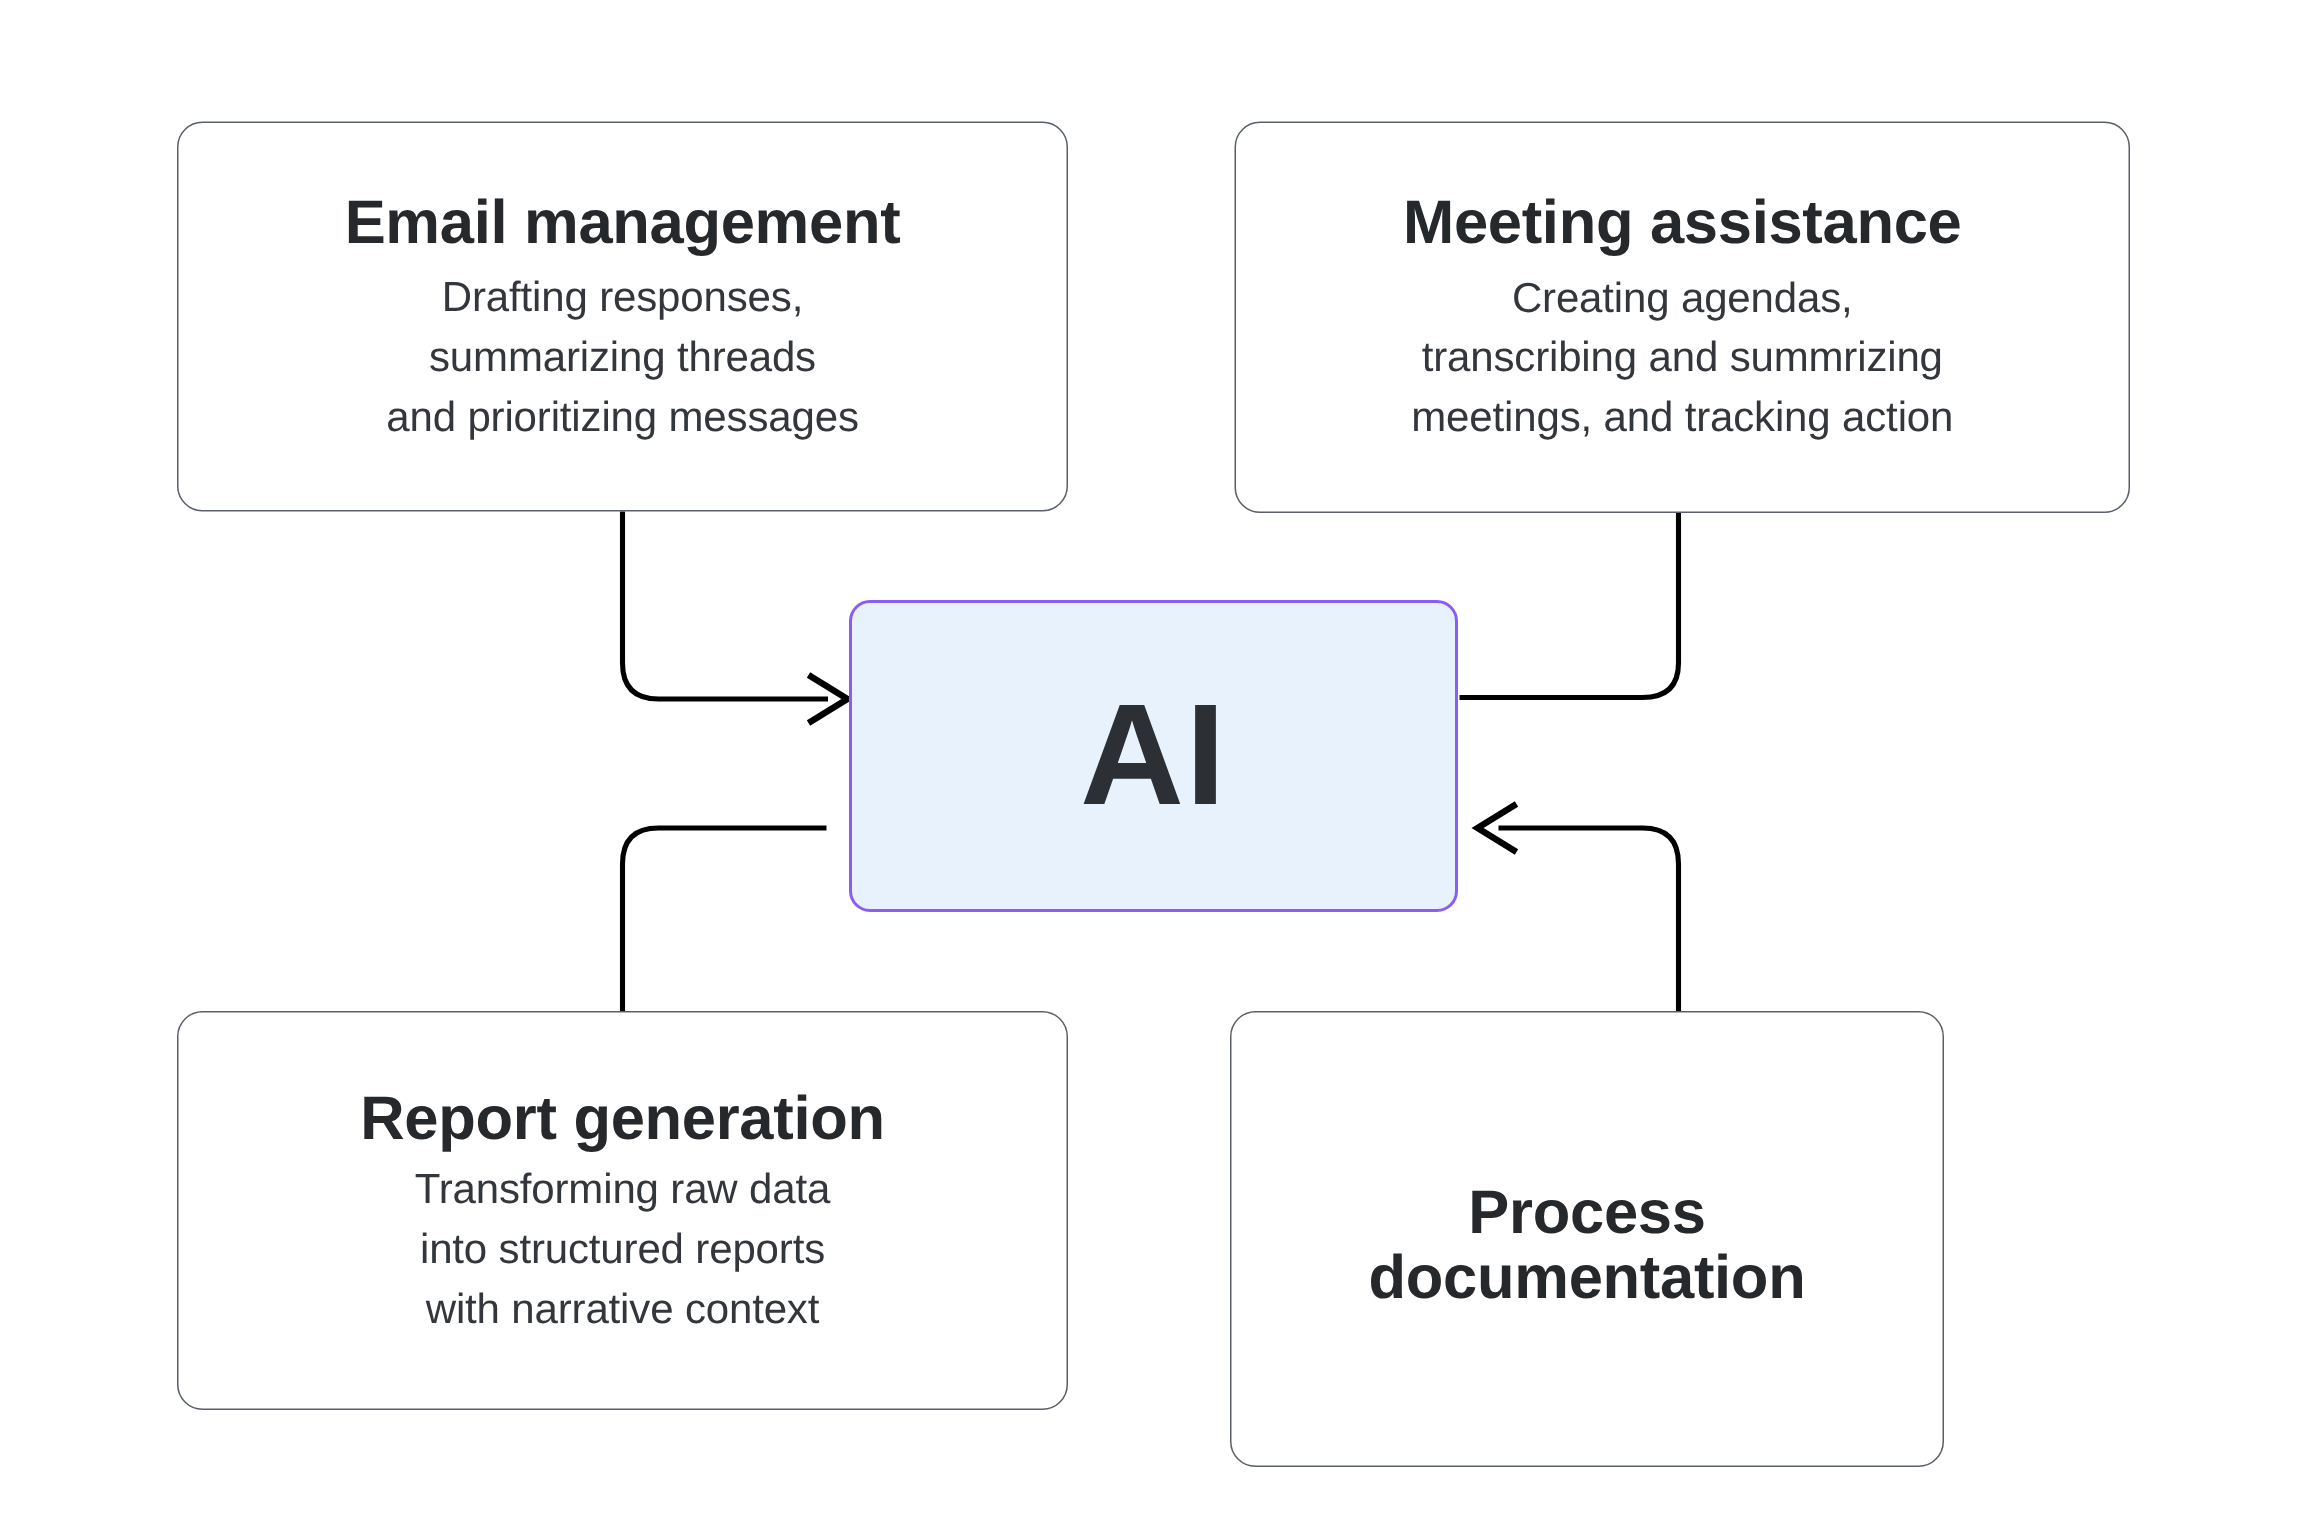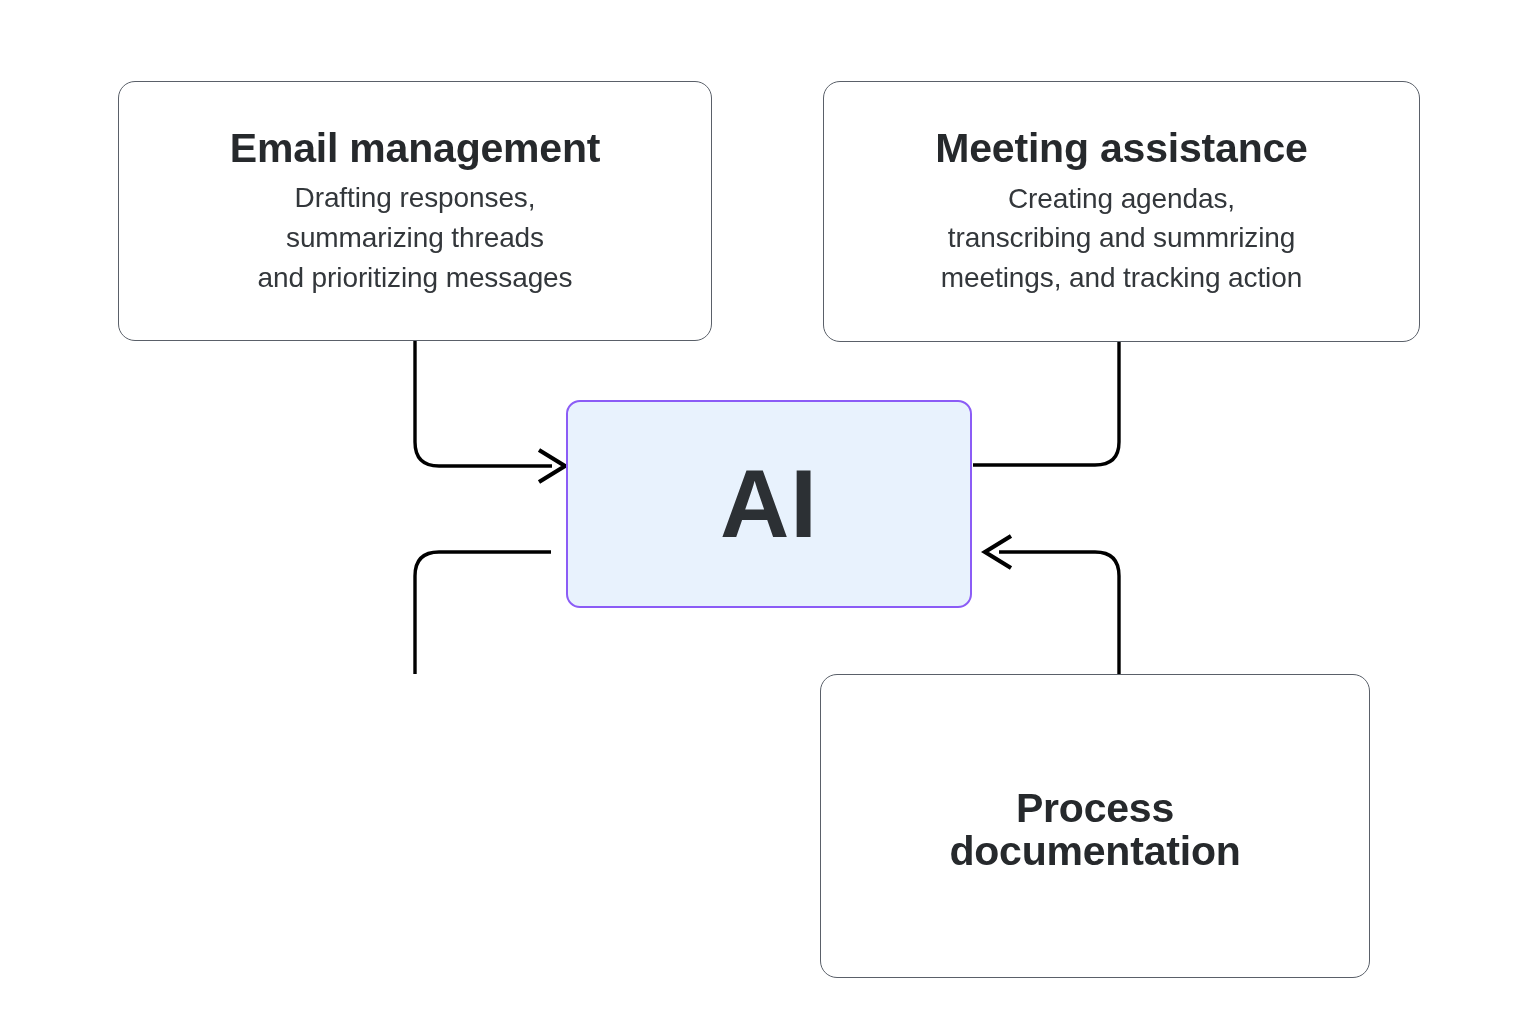--- a/index.html
+++ b/index.html
@@ -81,21 +81,21 @@
   }
   #node-meeting .node-title { margin-bottom: 8px; }
 
   #node-report {
     left: 118px; top: 674px; width: 594px; height: 266px;
     padding: 6px 10px 4px 10px;
   }
   #node-report .node-title { margin-bottom: 6px; }
 
   #node-process {
-    left: 820px; top: 674px; width: 550px; height: 304px;
+    left: 820px; top: 674px; width: 476px; height: 304px;
     padding: 16px 8px 4px 8px;
   }
   #node-process .node-title { margin-bottom: 4px; }
 
   #node-ai {
     left: 566px; top: 400px; width: 406px; height: 208px;
     background: #e8f2fd;
     border: 2px solid #8b5cf6;
     border-radius: 14px;
   }
@@ -133,20 +133,26 @@
 and prioritizing messages</div>
   </div>
 
   <div class="node node-outer" id="node-meeting">
     <div class="node-title">Meeting assistance</div>
     <div class="node-desc">Creating agendas,
 transcribing and summrizing
 meetings, and tracking action</div>
   </div>
 
+  <div class="node node-outer" id="node-report">
+    <div class="node-title">Report generation</div>
+    <div class="node-desc">Transforming raw data
+into structured reports
+with narrative context</div>
+  </div>
 
   <div class="node node-outer" id="node-process">
     <div class="node-title" style="white-space: pre-line;">Process
 documentation</div>
   </div>
 
   <div class="node" id="node-ai">
     <div class="ai-label">AI</div>
   </div>
 

